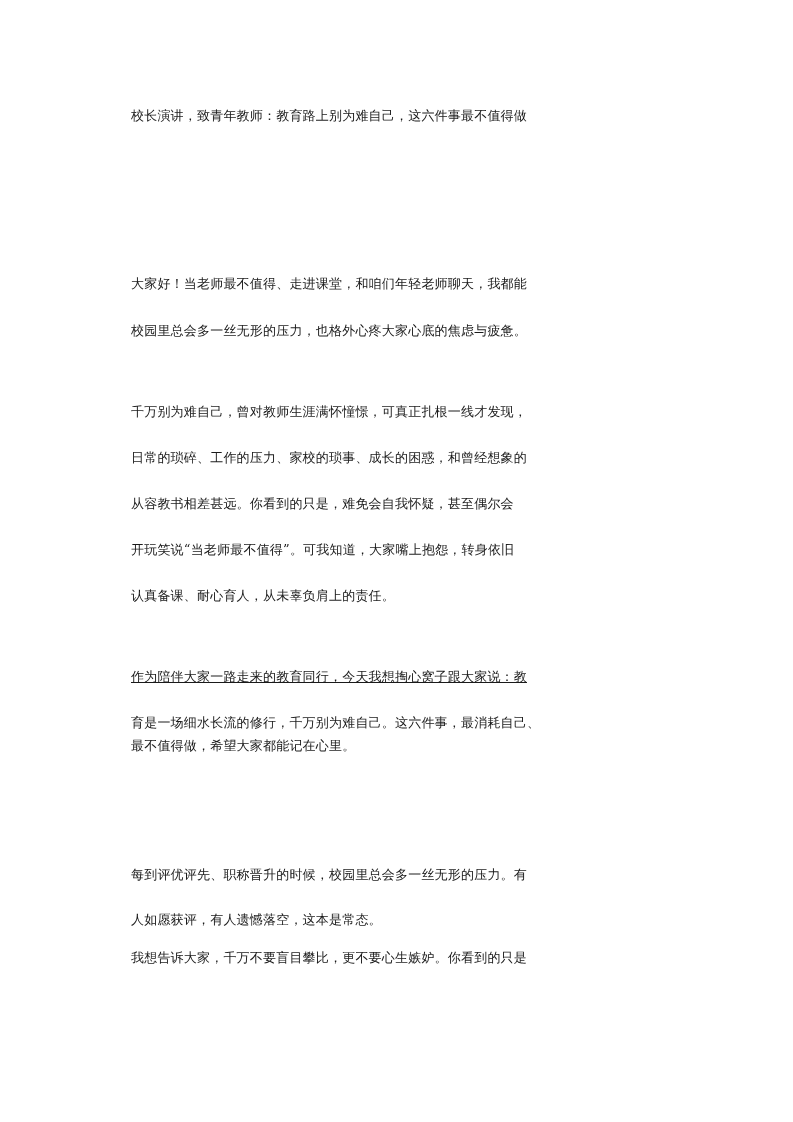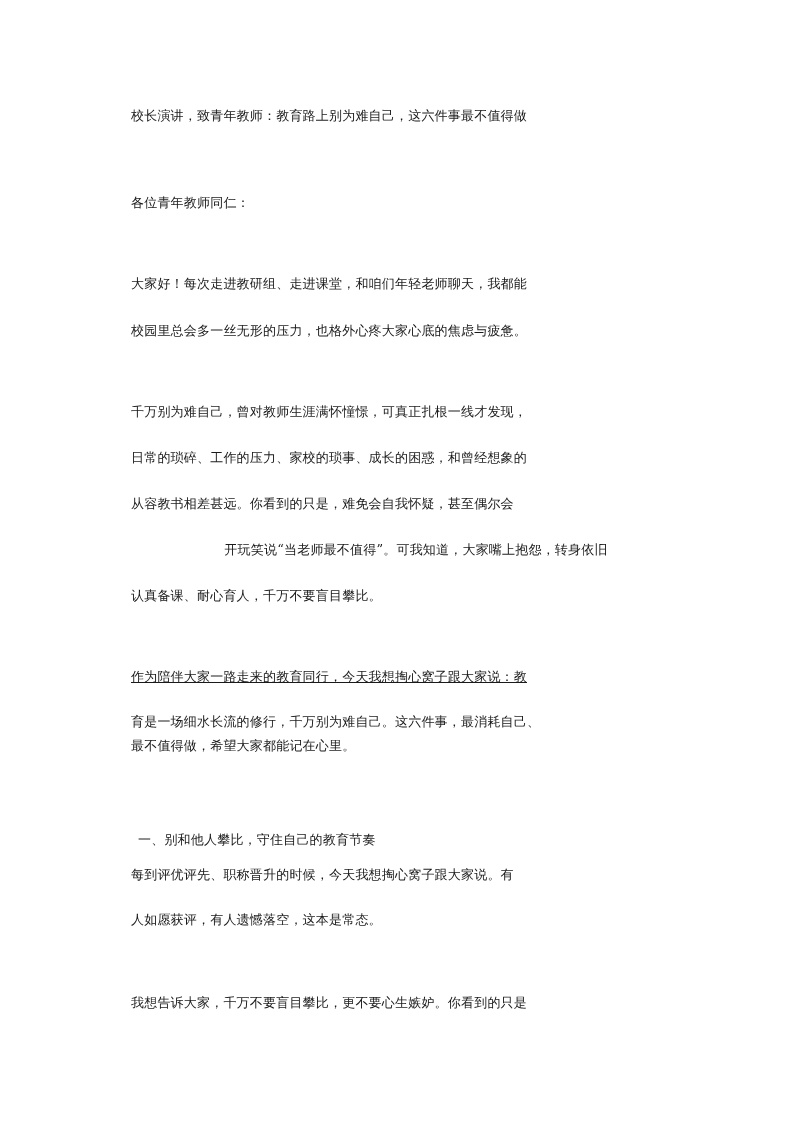--- a/index.html
+++ b/index.html
@@ -37,45 +37,43 @@
       left: 126px;
     }
   </style>
 </head>
 <body>
 
 <div class="page">
 
   <div class="line" style="top:105px;">校长演讲，致青年教师：教育路上别为难自己，这六件事最不值得做</div>
 
-  <div class="line" style="top:192px;">各位青年教师同仁：</div>
 
   <div>
-    <div class="line" style="top:273px;">大家好！每次走进教研组、走进课堂，和咱们年轻老师聊天，我都能</div>
+    <div class="line" style="top:273px;">大家好！当老师最不值得、走进课堂，和咱们年轻老师聊天，我都能</div>
     <div class="line" style="top:320px;">校园里总会多一丝无形的压力，也格外心疼大家心底的焦虑与疲惫。</div>
   </div>
 
   <div>
     <div class="line" style="top:401px;">千万别为难自己，曾对教师生涯满怀憧憬，可真正扎根一线才发现，</div>
     <div class="line" style="top:447px;">日常的琐碎、工作的压力、家校的琐事、成长的困惑，和曾经想象的</div>
     <div class="line" style="top:493px;">从容教书相差甚远。你看到的只是，难免会自我怀疑，甚至偶尔会</div>
-    <div class="line" style="top:539px;text-align:center;">开玩笑说“当老师最不值得”。可我知道，大家嘴上抱怨，转身依旧</div>
-    <div class="line" style="top:585px;">认真备课、耐心育人，千万不要盲目攀比。</div>
+    <div class="line" style="top:539px;">开玩笑说“当老师最不值得”。可我知道，大家嘴上抱怨，转身依旧</div>
+    <div class="line" style="top:585px;">认真备课、耐心育人，从未辜负肩上的责任。</div>
   </div>
 
   <div>
     <div class="line" style="top:666px;text-decoration:underline;">作为陪伴大家一路走来的教育同行，今天我想掏心窝子跟大家说：教</div>
-    <div class="line" style="top:712px;font-family:Liberation Mono, monospace;">育是一场细水长流的修行，千万别为难自己。这六件事，最消耗自己、</div>
+    <div class="line" style="top:712px;">育是一场细水长流的修行，千万别为难自己。这六件事，最消耗自己、</div>
     <div class="line" style="top:735px;">最不值得做，希望大家都能记在心里。</div>
   </div>
 
-  <div class="line heading-indent" style="top:829px;">一、别和他人攀比，守住自己的教育节奏</div>
 
   <div>
-    <div class="line" style="top:864px;">每到评优评先、职称晋升的时候，今天我想掏心窝子跟大家说。有</div>
+    <div class="line" style="top:864px;">每到评优评先、职称晋升的时候，校园里总会多一丝无形的压力。有</div>
     <div class="line" style="top:910px;font-family:Liberation Mono, monospace;">人如愿获评，有人遗憾落空，这本是常态。</div>
   </div>
 
   <div>
-    <div class="line" style="top:992px;">我想告诉大家，千万不要盲目攀比，更不要心生嫉妒。你看到的只是</div>
+    <div class="line" style="top:947px;">我想告诉大家，千万不要盲目攀比，更不要心生嫉妒。你看到的只是</div>
   </div>
 
 </div>
 
 </body></html>

